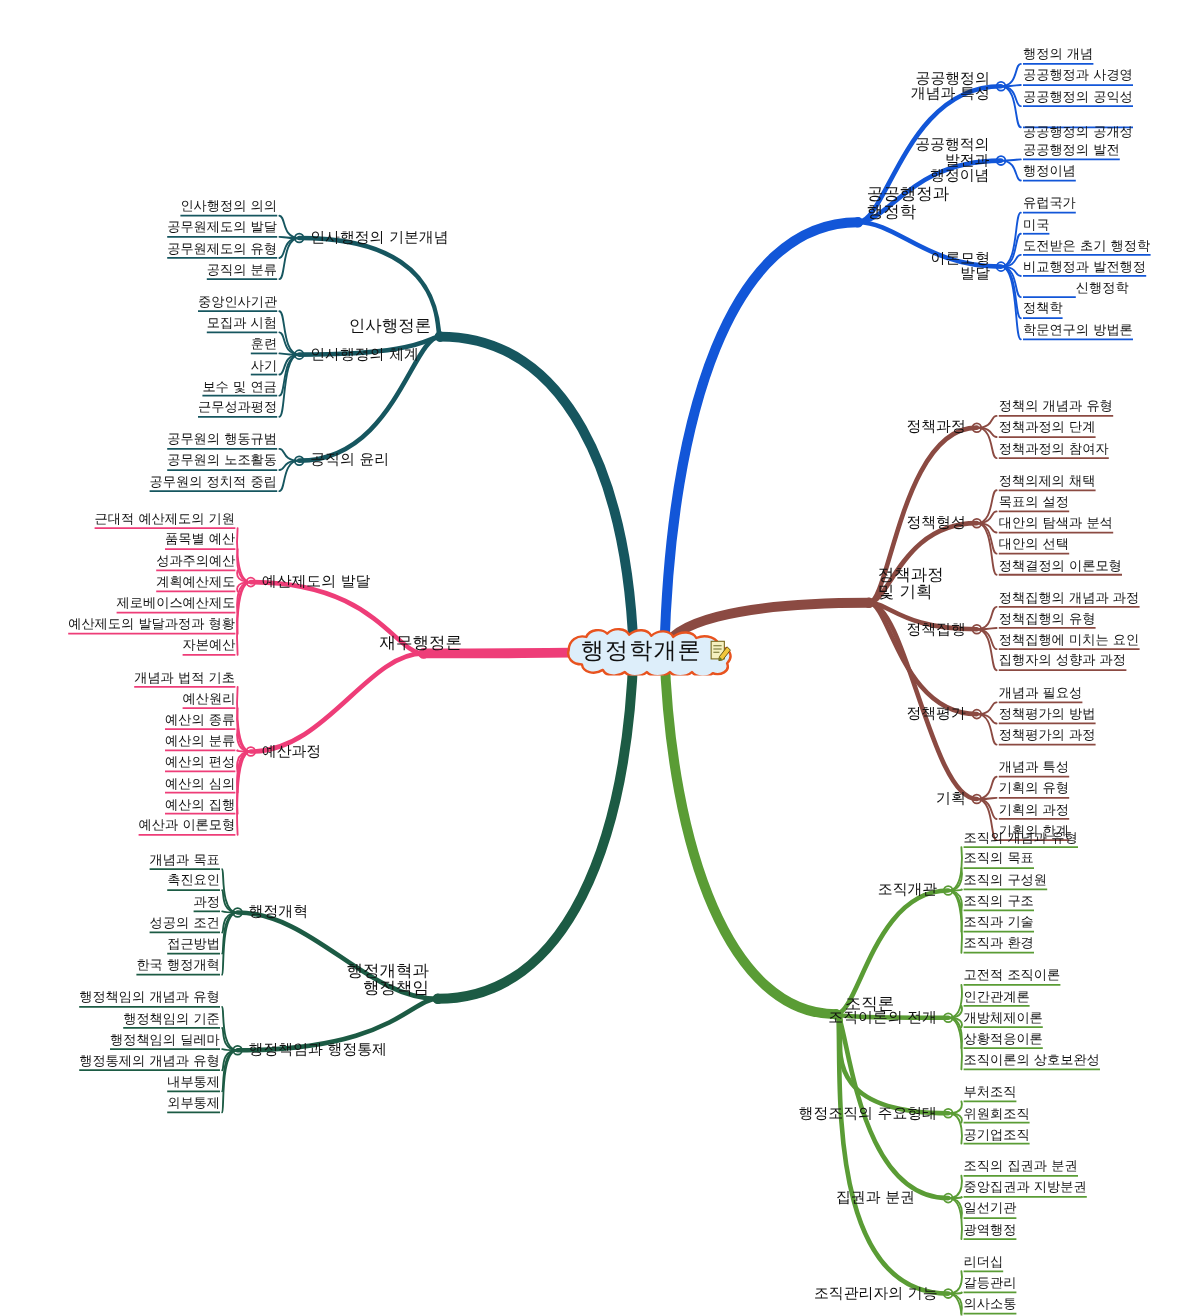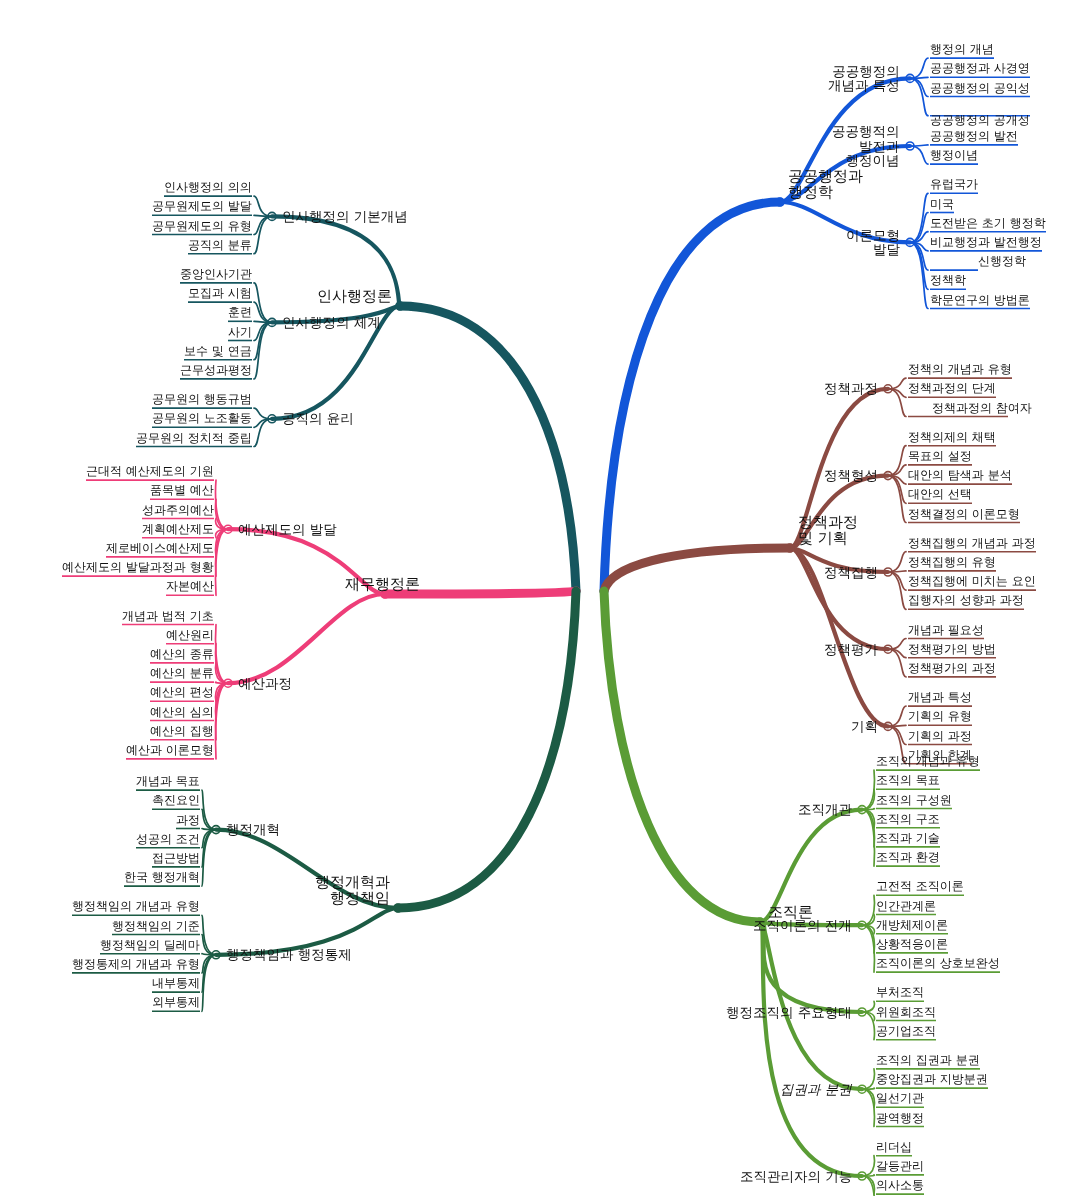--- a/index.html
+++ b/index.html
@@ -272,20 +272,50 @@
       <path d="M 216 954.8000000000001 C 200 954.8000000000001, 204 972.9000000000001, 202 972.9000000000001" fill="none" stroke="#1c5b44" stroke-width="1.7" stroke-linecap="round"></path>
       <line x1="152" y1="992.1" x2="200" y2="992.1" stroke="#1c5b44" stroke-width="1.6"></line>
       <path d="M 216 954.8000000000001 C 200 954.8000000000001, 204 992.1, 202 992.1" fill="none" stroke="#1c5b44" stroke-width="1.7" stroke-linecap="round"></path>
       <line x1="152" y1="1011.3000000000001" x2="200" y2="1011.3000000000001" stroke="#1c5b44" stroke-width="1.6"></line>
       <path d="M 216 954.8000000000001 C 200 954.8000000000001, 204 1011.3000000000001, 202 1011.3000000000001" fill="none" stroke="#1c5b44" stroke-width="1.7" stroke-linecap="round"></path>
       <path d="M 398 908 C 372.7 908, 356 954.8000000000001, 216 954.8000000000001" fill="none" stroke="#1c5b44" stroke-width="4.2" stroke-linecap="round"></path>
       <circle cx="398" cy="908" r="4" fill="#ffffff" stroke="#1c5b44" stroke-width="1.6"></circle>
       <path d="M 576 591 C 570 765.35, 516 908, 398 908" fill="none" stroke="#1c5b44" stroke-width="9" stroke-linecap="round"></path>
     </svg>
 
+  <div id="center-node" style="z-index: 5;">
+    <svg id="center-cloud" viewBox="0 0 174 46">
+      <path d="M14,23
+               C14,14 22,9 30,11
+               C33,4 44,3 49,8
+               C55,2 66,3 69,9
+               C76,3 86,4 89,10
+               C96,4 106,5 109,11
+               C116,5 127,6 130,12
+               C139,8 150,12 151,20
+               C161,21 164,29 158,35
+               C161,42 152,47 145,44
+               C140,49 130,48 126,43
+               C120,48 110,48 106,43
+               C100,48 89,48 85,43
+               C79,48 69,48 65,43
+               C58,48 48,47 45,41
+               C37,46 27,43 26,36
+               C17,36 12,30 14,23 Z" fill="#ddeefa" stroke="#e8531f" stroke-width="2.2" stroke-linejoin="round"></path>
+    </svg>
+    <span id="center-label">행정학개론</span>
+    <svg id="center-icon" viewBox="0 0 20 20">
+      <rect x="1.5" y="2" width="12" height="16" fill="#f5f0c0" stroke="#7a6a20" stroke-width="1"></rect>
+      <line x1="3.5" y1="6" x2="11" y2="6" stroke="#6b6b2a" stroke-width="1"></line>
+      <line x1="3.5" y1="9" x2="11" y2="9" stroke="#6b6b2a" stroke-width="1"></line>
+      <line x1="3.5" y1="12" x2="9" y2="12" stroke="#6b6b2a" stroke-width="1"></line>
+      <path d="M9 16 L16 7 L19 10 L12 19 L8.5 19.5 Z" fill="#f2c63c" stroke="#6b5a12" stroke-width="0.9"></path>
+      <path d="M8.5 19.5 L9.6 16.4 L11.8 18.6 Z" fill="#5c7c2a"></path>
+    </svg>
+  </div>
 
 <div class="node t2 r" style="left: 828px; top: 63.9px; z-index: 2;">
       <div>공공행정의</div>
       <div>개념과 특성</div>
     </div>
     <div class="node t3 l" style="left: 930px; top: 43.1px; z-index: 2;">
       <div>행정의 개념</div>
     </div>
     <div class="node t3 l" style="left: 930px; top: 62.3px; z-index: 2;">
       <div>공공행정과 사경영</div>
@@ -338,21 +368,21 @@
     </div>
     <div class="node t2 r" style="left: 824px; top: 381.3px; z-index: 2;">
       <div>정책과정</div>
     </div>
     <div class="node t3 l" style="left: 908px; top: 363.1px; z-index: 2;">
       <div>정책의 개념과 유형</div>
     </div>
     <div class="node t3 l" style="left: 908px; top: 382.3px; z-index: 2;">
       <div>정책과정의 단계</div>
     </div>
-    <div class="node t3 l" style="left: 908px; top: 401.5px; z-index: 2; margin-left: 24px;">
+    <div class="node t3 l" style="left: 908px; top: 401.5px; z-index: 2;">
       <div>정책과정의 참여자</div>
     </div>
     <div class="node t2 r" style="left: 824px; top: 468.1px; z-index: 2;">
       <div>정책형성</div>
     </div>
     <div class="node t3 l" style="left: 908px; top: 430.7px; z-index: 2;">
       <div>정책의제의 채택</div>
     </div>
     <div class="node t3 l" style="left: 908px; top: 449.9px; z-index: 2;">
       <div>목표의 설정</div>
@@ -456,21 +486,21 @@
     </div>
     <div class="node t3 l" style="left: 876px; top: 986.3px; z-index: 2;">
       <div>부처조직</div>
     </div>
     <div class="node t3 l" style="left: 876px; top: 1005.5px; z-index: 2;">
       <div>위원회조직</div>
     </div>
     <div class="node t3 l" style="left: 876px; top: 1024.7px; z-index: 2;">
       <div>공기업조직</div>
     </div>
-    <div class="node t2 r" style="left: 780px; top: 1081.7px; z-index: 2; font-style: italic;">
+    <div class="node t2 r" style="left: 760px; top: 1081.7px; z-index: 2;">
       <div>집권과 분권</div>
     </div>
     <div class="node t3 l" style="left: 876px; top: 1053.9px; z-index: 2;">
       <div>조직의 집권과 분권</div>
     </div>
     <div class="node t3 l" style="left: 876px; top: 1073.1px; z-index: 2;">
       <div>중앙집권과 지방분권</div>
     </div>
     <div class="node t3 l" style="left: 876px; top: 1092.3px; z-index: 2;">
       <div>일선기관</div>

